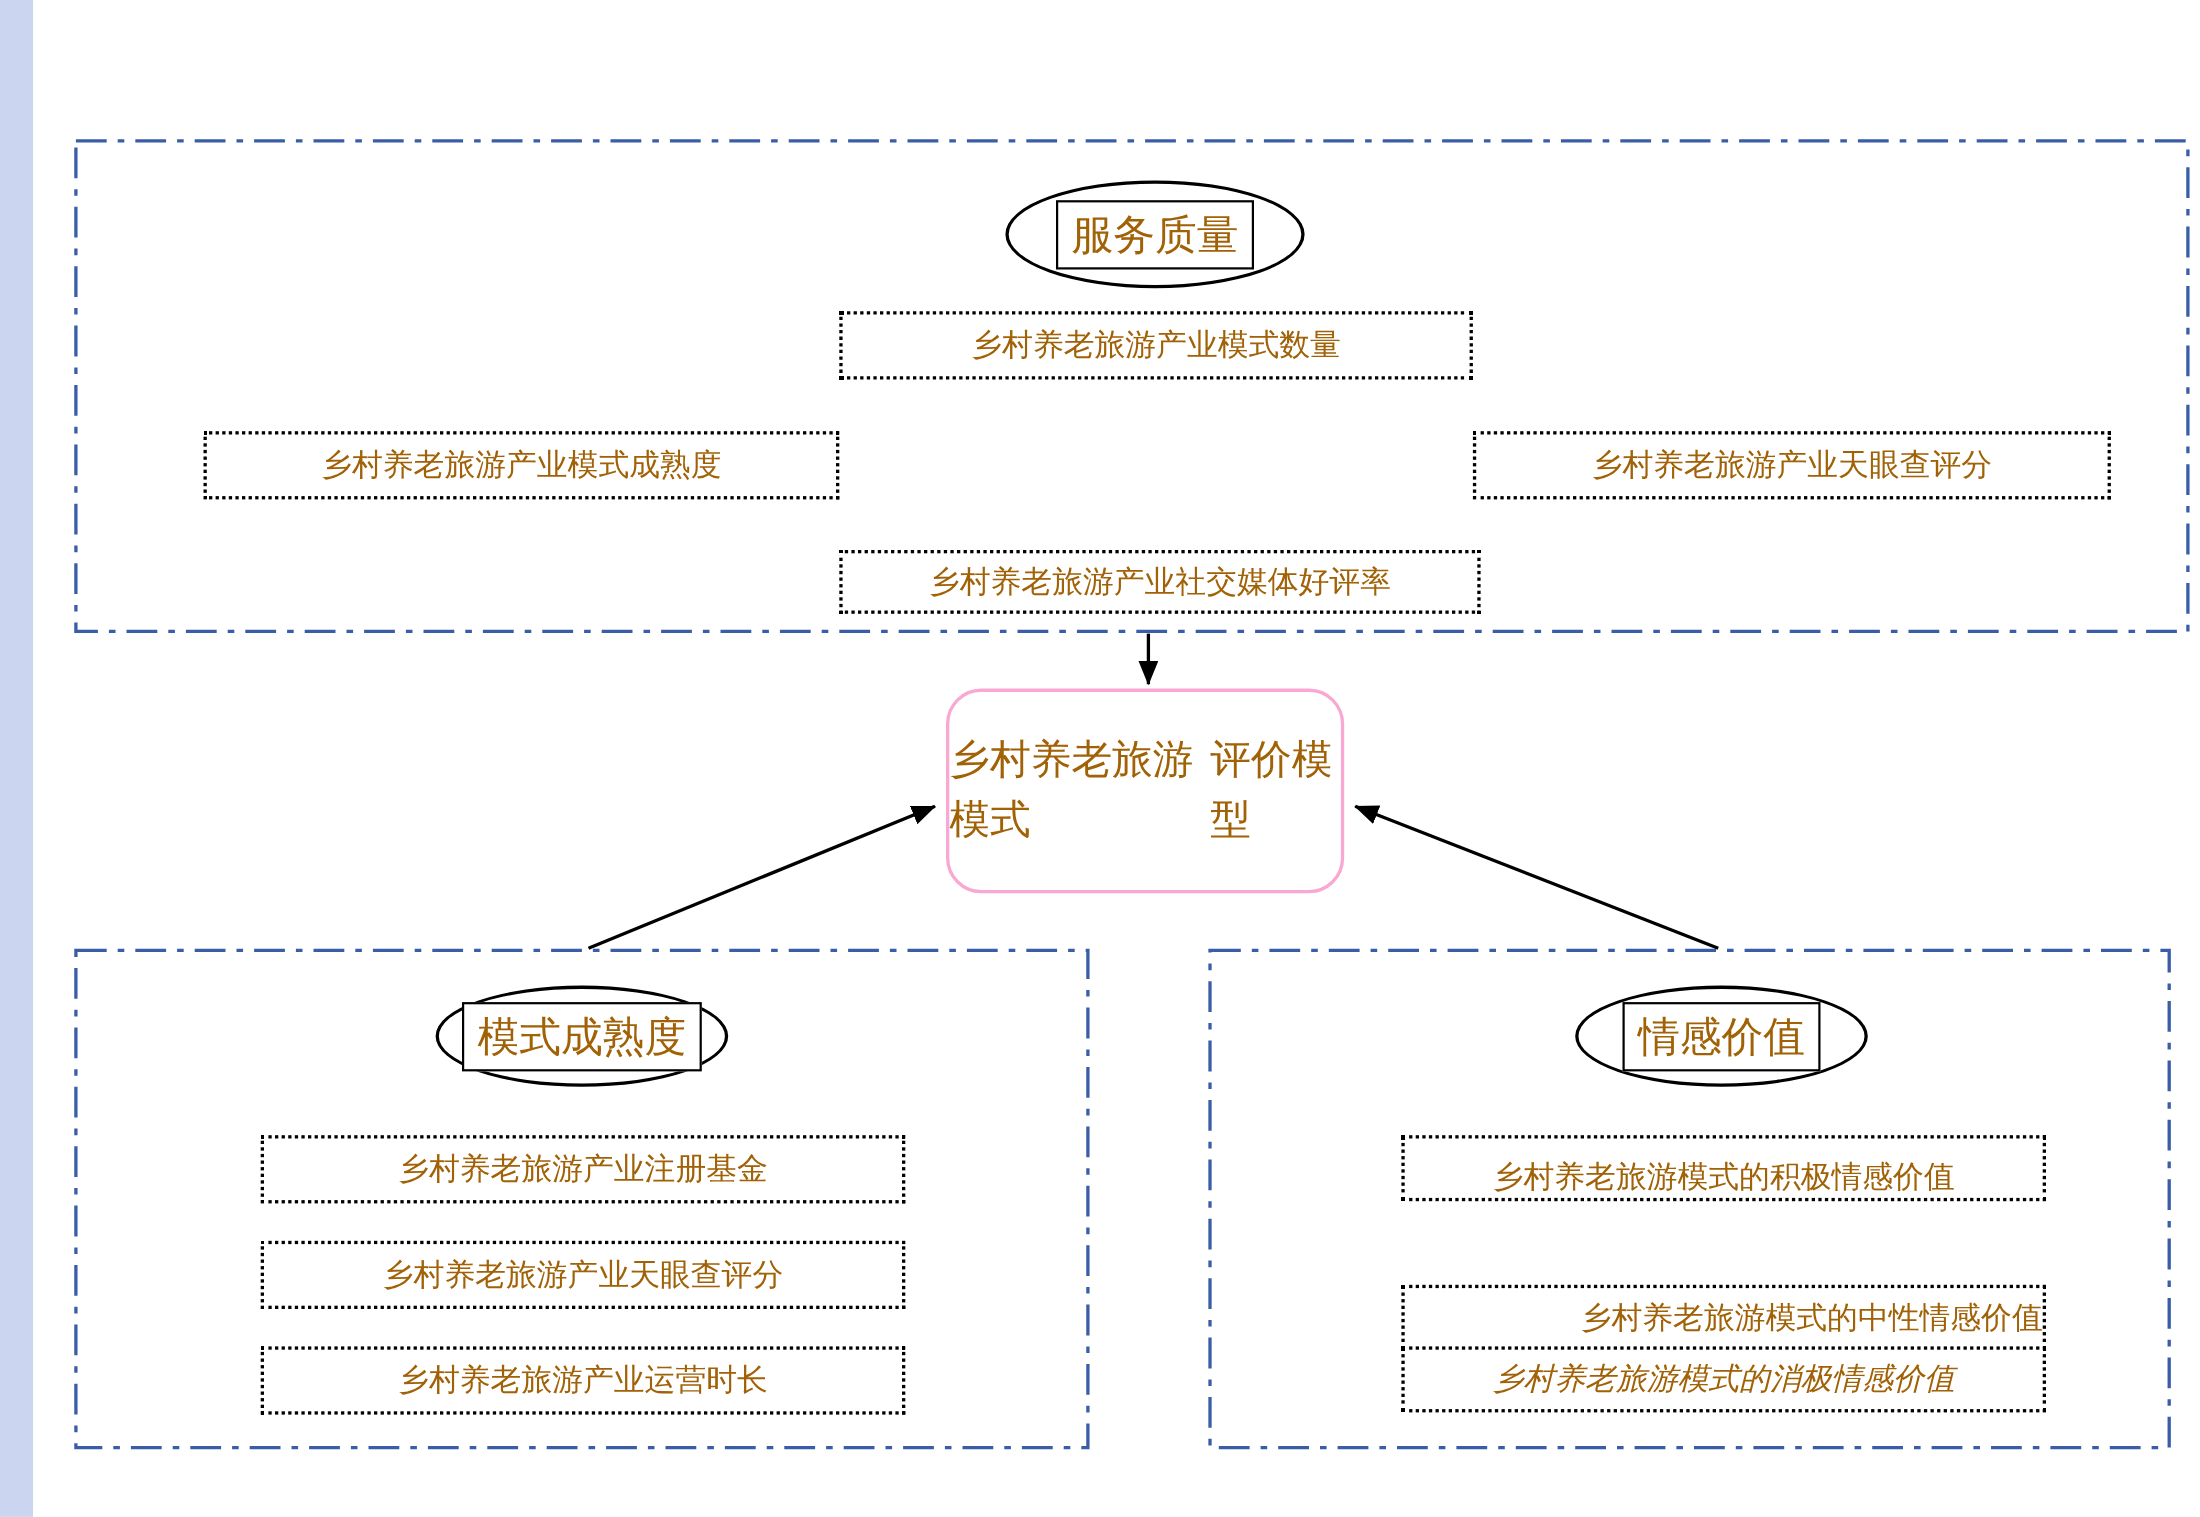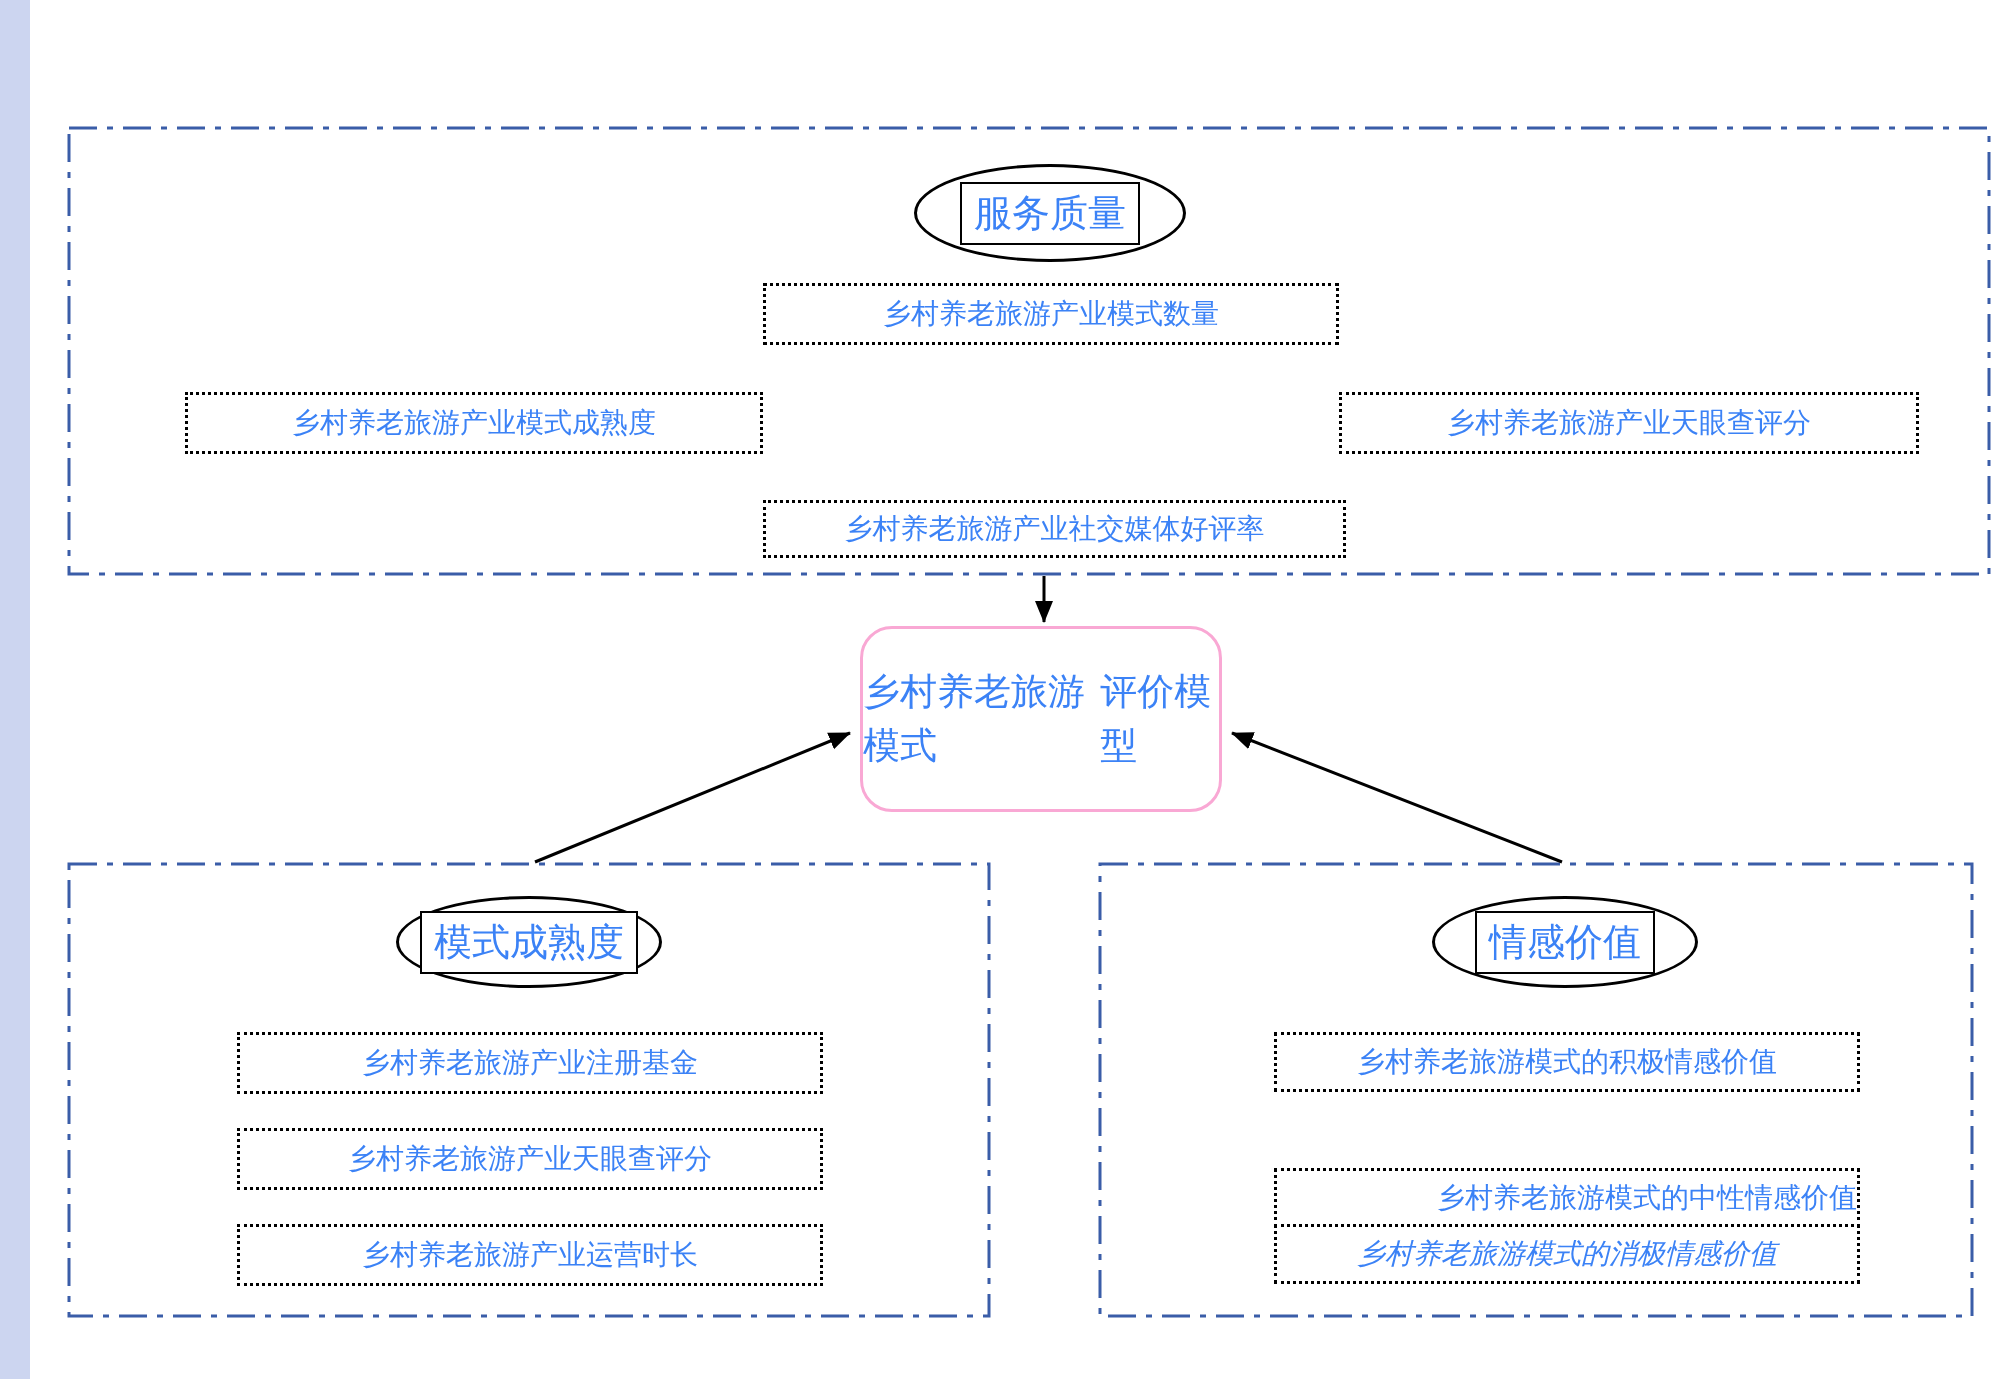--- a/index.html
+++ b/index.html
@@ -6,21 +6,21 @@
     margin: 0;
     padding: 0;
     background: #ffffff;
   }
   .canvas {
     position: relative;
     width: 2000px;
     height: 1379px;
     background: #ffffff;
     font-family: "Liberation Serif", "DejaVu Serif", serif;
-    color: #3b82f6;
+    color: #a16207;
     overflow: hidden;
   }
   .left-strip {
     position: absolute;
     left: 0;
     top: 0;
     width: 30px;
     height: 1379px;
     background: #ccd5f0;
   }
@@ -144,21 +144,21 @@
   <div class="dotted-box" style="left:237px; top:1224px; width:586px; height:62px;">
     <span>乡村养老旅游产业运营时长</span>
   </div>
 
   <div class="ellipse" style="left:1432px; top:896px; width:266px; height:92px;">
     <div class="ellipse-rect">
       <span>情感价值</span>
     </div>
   </div>
 
-  <div class="dotted-box" style="left:1274px; top:1032px; width:586px; height:60px;">
+  <div class="dotted-box" style="left:1274px; top:1032px; width:586px; height:60px;align-items:flex-end;">
     <span>乡村养老旅游模式的积极情感价值</span>
   </div>
 
   <div class="dotted-box" style="left:1274px; top:1168px; width:586px; height:60px;justify-content:flex-end;">
     <span>乡村养老旅游模式的中性情感价值</span>
   </div>
 
   <div class="dotted-box" style="left:1274px; top:1224px; width:586px; height:60px;font-style:italic;">
     <span>乡村养老旅游模式的消极情感价值</span>
   </div>

